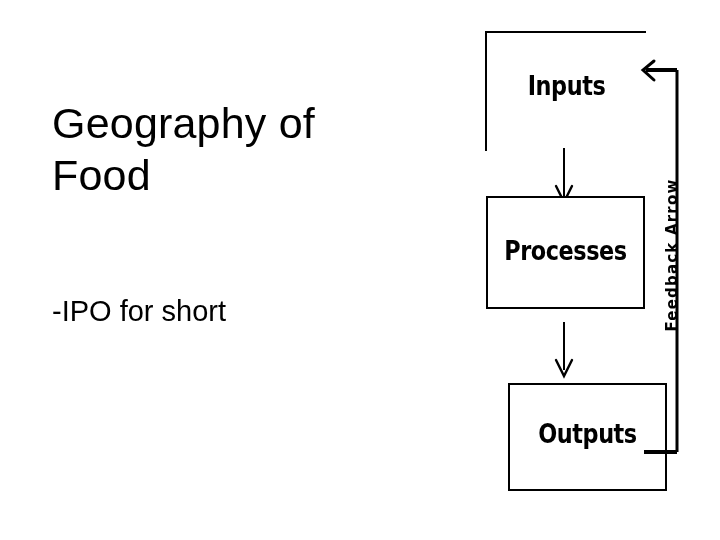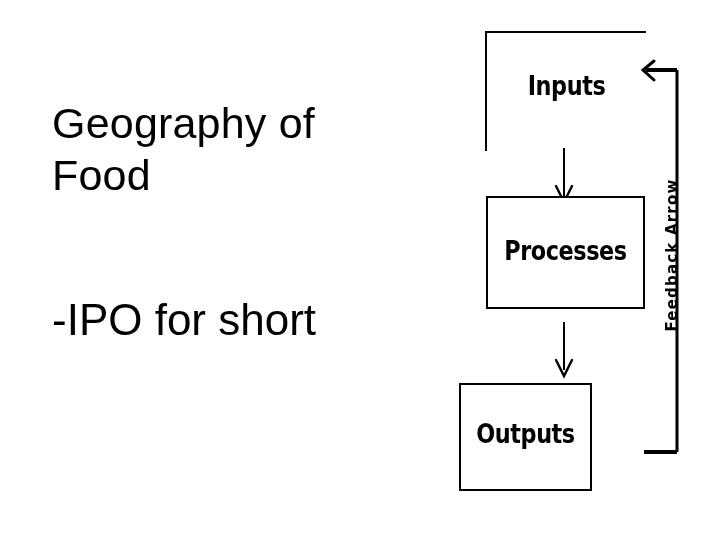--- a/index.html
+++ b/index.html
@@ -30,21 +30,21 @@
     color: #000000;
     letter-spacing: 0.2px;
     font-weight: 400;
     margin-top: 9px;
   }
   #subtitle-block {
     position: absolute;
     left: 52px;
     top: 294px;
     width: 380px;
-    font-size: 44px;
+    font-size: 29px;
     line-height: 1.2;
     color: #000000;
     font-weight: 400;
   }
 
   
   #diagram {
     position: absolute;
     left: 0;
     top: 0;
@@ -87,23 +87,23 @@
     left: 486px;
     top: 196px;
     width: 159px;
     height: 113px;
     border: 2px solid #000;
   }
   #box-processes .box-label { top: 38px; }
 
   
   #box-outputs {
-    left: 459px;
+    left: 508px;
     top: 383px;
-    width: 133px;
+    width: 159px;
     height: 108px;
     border: 2px solid #000;
   }
   #box-outputs .box-label { top: 34px; }
 
   
   .flow-arrow {
     position: absolute;
     left: 540px;
     width: 50px;

